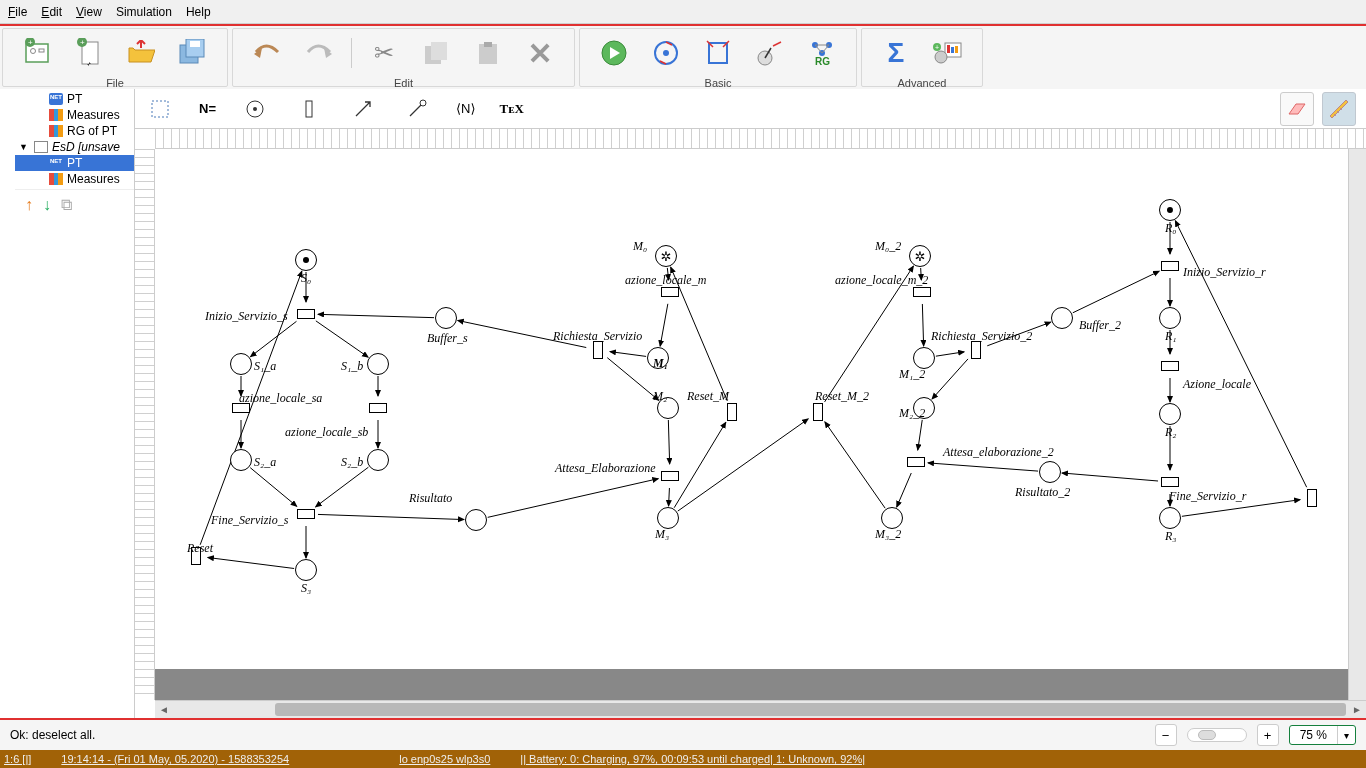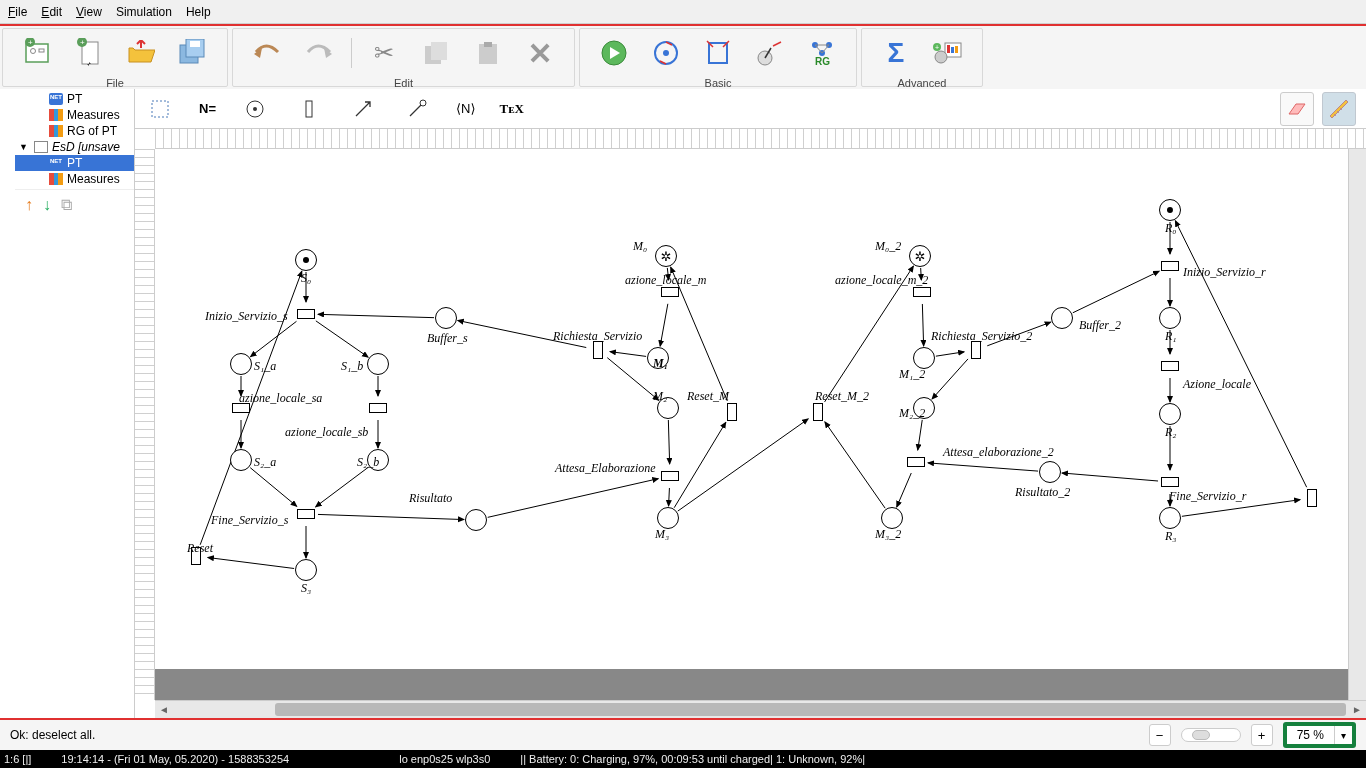--- a/index.html
+++ b/index.html
@@ -43,24 +43,24 @@
 .canvas { width: 1230px; height: 520px; background:#fff; position:absolute; left:0; top:0; }
 .scroll-h { height: 18px; background:#e8e8e8; border-top:1px solid #ccc; position:relative; margin-left:20px;}
 .scroll-h-thumb { position:absolute; left:120px; right:20px; top:2px; bottom:2px; background:#b8b8b8; border-radius:3px; }
 .scroll-h-arrow { position:absolute; top:0; bottom:0; width:18px; display:flex;align-items:center;justify-content:center;font-size:10px;color:#666; }
 .scroll-v { position:absolute; right:0; top:0; bottom:0; width:18px; background:#e8e8e8; border-left:1px solid #ccc; }
 .statusbar { height: 32px; border-top: 2px solid #e03030; display:flex; align-items:center; padding: 0 10px; font-size:12px; background:#f5f5f5; }
 .status-right { margin-left:auto; display:flex; align-items:center; gap:10px; }
 .zoom-btn { width:22px; height:22px; border:1px solid #ccc; border-radius:3px; display:flex;align-items:center;justify-content:center; background:#fff; font-size:13px;}
 .zoom-slider { width:60px; height:14px; border:1px solid #ccc; border-radius:7px; background:#fff; position:relative; }
 .zoom-thumb { position:absolute; left:10px; top:1px; width:18px; height:10px; background:#ddd; border-radius:5px; border:1px solid #bbb;}
-.zoom-select { display:flex; border:4px solid #15803d; border-radius:3px; background:#fff; }
+.zoom-select { display:flex; border:1px solid #15803d; border-radius:3px; background:#fff; }
 .zoom-val { padding: 2px 10px; font-size:12px; }
 .zoom-dd { border-left:1px solid #ccc; width:18px; display:flex;align-items:center;justify-content:center; font-size:10px;}
-.sysbar { height: 18px; background:#000000; color:#eee; font-size:11px; display:flex; align-items:center; padding:0 4px; gap:30px; font-family: monospace; white-space:nowrap; overflow:hidden;}
+.sysbar { height: 18px; background:#a16207; color:#eee; font-size:11px; display:flex; align-items:center; padding:0 4px; gap:30px; font-family: monospace; white-space:nowrap; overflow:hidden;text-decoration:underline;}
 .place { position:absolute; width:22px; height:22px; border:1.2px solid #000; border-radius:50%; background:#fff; }
 .trans { position:absolute; width:18px; height:10px; border:1.2px solid #000; background:#fff; }
 .trans-v { position:absolute; width:10px; height:18px; border:1.2px solid #000; background:#fff; }
 .dot { position:absolute; width:6px; height:6px; background:#000; border-radius:50%; left:50%; top:50%; transform:translate(-50%,-50%);}
 .gear { position:absolute; width:22px; height:22px; border:1.2px solid #000; border-radius:50%; display:flex;align-items:center;justify-content:center; }
 .gear::after { content:'✲'; font-size:13px; }
 .lbl { position:absolute; font-size:12px; font-style:italic; font-family: serif; white-space:nowrap; }
 svg.arrows { position:absolute; left:0; top:0; pointer-events:none; }
 </style>
 </head>
@@ -346,21 +346,21 @@
             <div class="lbl" style="left: 146px; top: 122px;">S₀</div>
             <div class="place" style="left: 280px; top: 158px;"></div>
             <div class="lbl" style="left: 272px; top: 182px;">Buffer_s</div>
             <div class="place" style="left: 75px; top: 204px;"></div>
             <div class="lbl" style="left: 99px; top: 210px;">S₁_a</div>
             <div class="place" style="left: 212px; top: 204px;"></div>
             <div class="lbl" style="left: 186px; top: 210px;">S₁_b</div>
             <div class="place" style="left: 75px; top: 300px;"></div>
             <div class="lbl" style="left: 99px; top: 306px;">S₂_a</div>
             <div class="place" style="left: 212px; top: 300px;"></div>
-            <div class="lbl" style="left: 186px; top: 306px; margin-left: 16px;">S₂_b</div>
+            <div class="lbl" style="left: 186px; top: 306px;">S₂_b</div>
             <div class="place" style="left: 310px; top: 360px;"></div>
             <div class="lbl" style="left: 254px; top: 342px;">Risultato</div>
             <div class="place" style="left: 140px; top: 410px;"></div>
             <div class="lbl" style="left: 146px; top: 432px;">S₃</div>
             <div class="place" style="left: 492px; top: 198px;"></div>
             <div class="lbl" style="left: 498px; top: 207px; font-weight: bold;">M₁</div>
             <div class="place" style="left: 502px; top: 248px;"></div>
             <div class="lbl" style="left: 498px; top: 240px;">M₂</div>
             <div class="place" style="left: 502px; top: 358px;"></div>
             <div class="lbl" style="left: 500px; top: 378px;">M₃</div>

